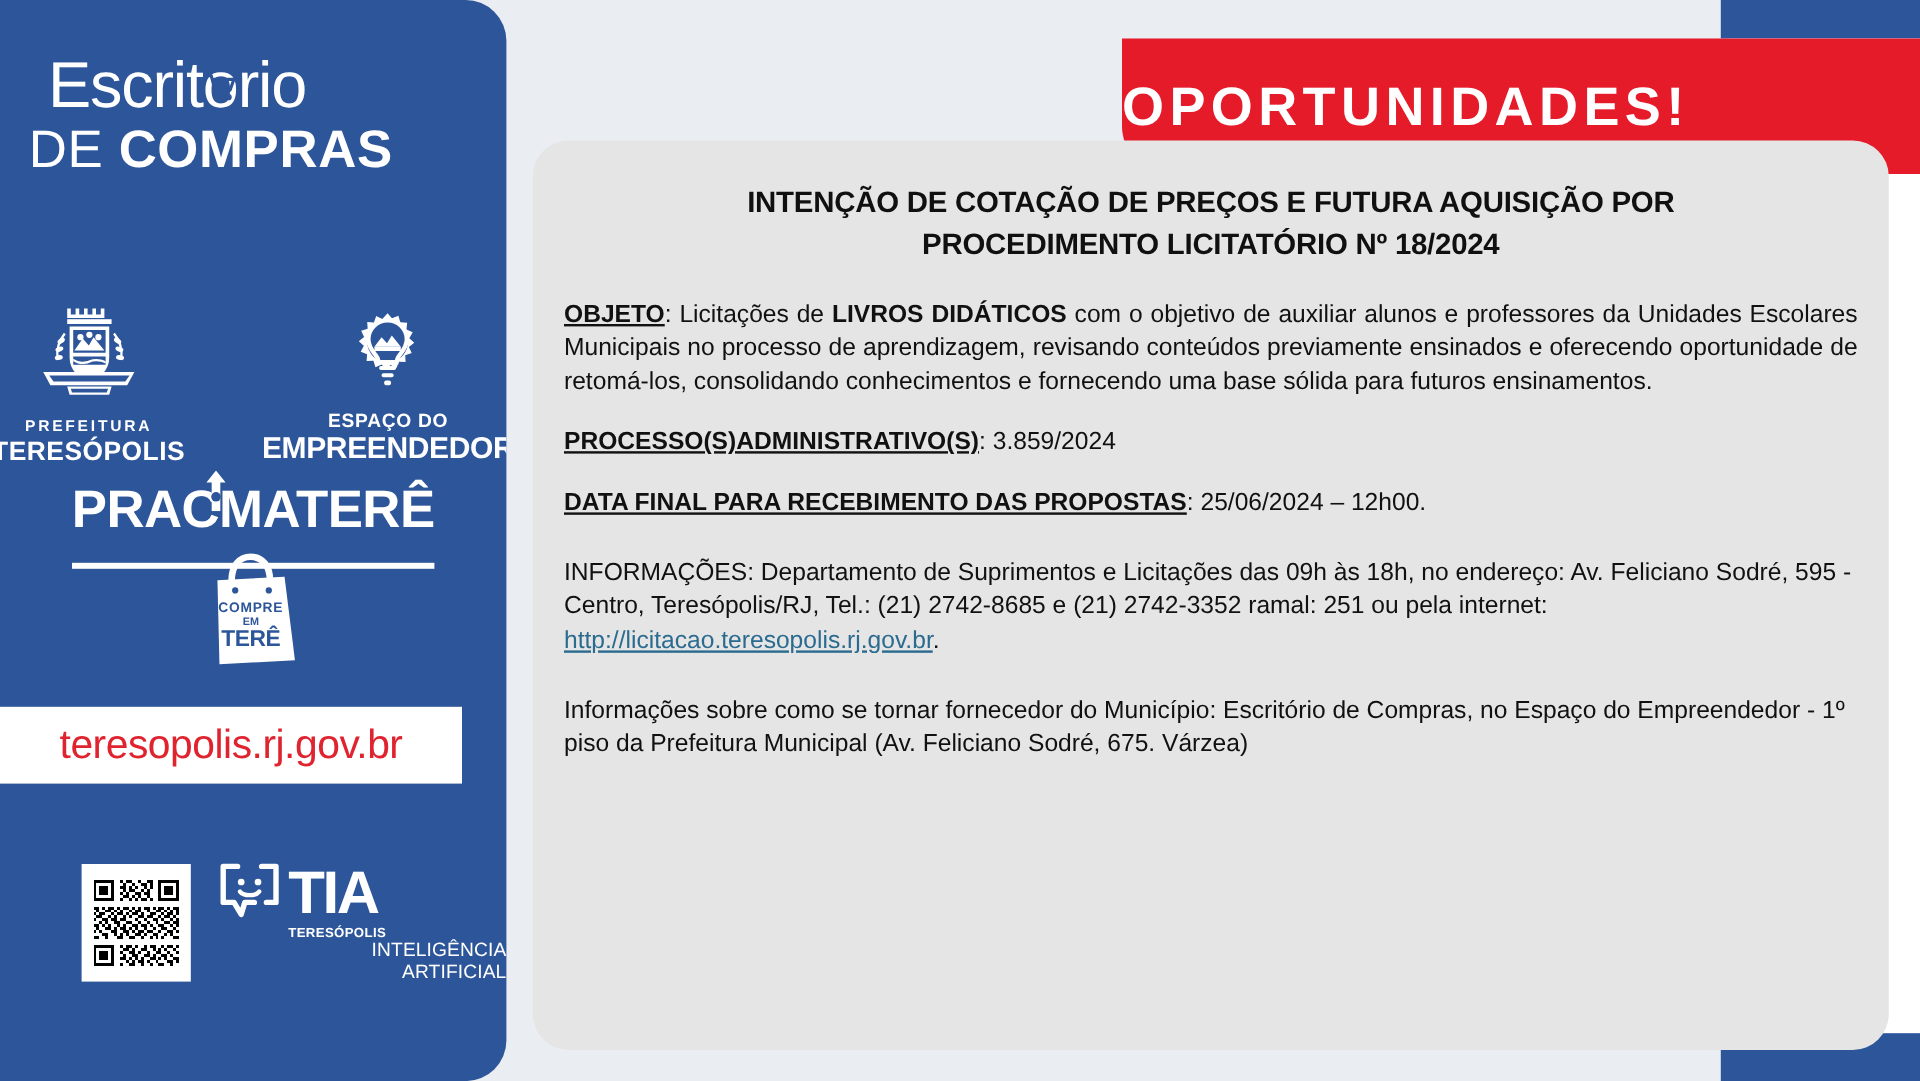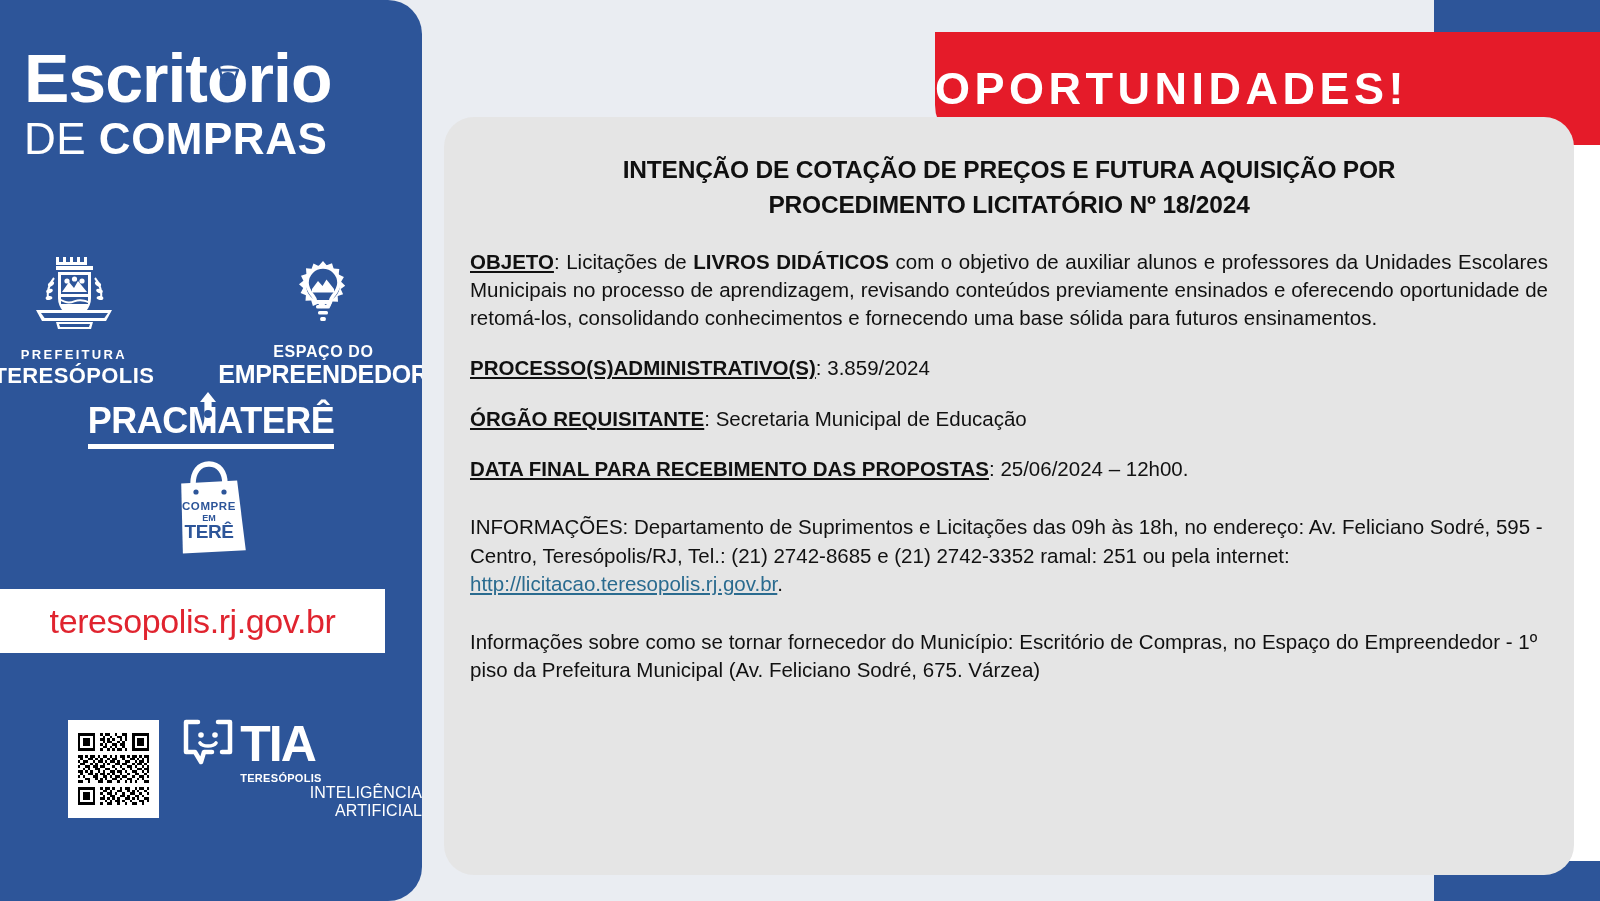--- a/index.html
+++ b/index.html
@@ -65,25 +65,26 @@
   }
 
   
   .brand {
     position: absolute;
     left: 24px; top: 46px;
     width: 376px;
     color: #ffffff;
   }
   .brand-line1 {
-    font-size: 68px;
-    font-weight: 700;
+    font-size: 54px;
+    font-weight: 400;
     letter-spacing: -1px;
     line-height: 0.95;
     white-space: nowrap;
+    margin-left: 16px;
   }
   .brand-cartwrap {
     position: relative;
     display: inline-block;
   }
   .brand-cart {
     position: absolute;
     left: 50%;
     top: 30%;
     transform: translateX(-50%);
@@ -127,25 +128,25 @@
   
   .pracimatere {
     position: absolute;
     left: 0; top: 400px;
     width: 422px;
     text-align: center;
     color: #fff;
   }
   .prac-text {
     display: inline-block;
-    font-size: 36px;
+    font-size: 44px;
     font-weight: 700;
     letter-spacing: -0.5px;
     border-bottom: 5px solid #fff;
-    padding-bottom: 2px;
+    padding-bottom: 19px;
     position: relative;
   }
   .prac-pin {
     position: absolute;
     left: 109px; top: -8px;
     width: 22px; height: 34px;
   }
 
   
   .bag-wrap {
@@ -595,21 +596,20 @@
       <span>INTENÇÃO DE COTAÇÃO DE PREÇOS E FUTURA AQUISIÇÃO POR</span><br>
       <span>PROCEDIMENTO LICITATÓRIO Nº 18/2024</span>
     </h1>
 
     <div class="body-block">
 
       <p class="p justify"><u class="lbl">OBJETO</u><span>: Licitações de </span><b>LIVROS DIDÁTICOS</b><span> com o objetivo de auxiliar alunos e professores da Unidades Escolares Municipais no processo de aprendizagem, revisando conteúdos previamente ensinados e oferecendo oportunidade de retomá-los, consolidando conhecimentos e fornecendo uma base sólida para futuros ensinamentos.</span></p>
 
       <p class="p"><u class="lbl">PROCESSO(S)ADMINISTRATIVO(S)</u><span>: 3.859/2024</span></p>
 
-      <p class="p"><u class="lbl">ÓRGÃO REQUISITANTE</u><span>: Secretaria Municipal de Educação</span></p>
 
       <p class="p gap-lg"><u class="lbl">DATA FINAL PARA RECEBIMENTO DAS PROPOSTAS</u><span>: 25/06/2024 – 12h00.</span></p>
 
       <p class="p gap-lg"><span>INFORMAÇÕES: Departamento de Suprimentos e Licitações das 09h às 18h, no endereço: Av. Feliciano Sodré, 595 - Centro, Teresópolis/RJ, Tel.: (21) 2742-8685 e (21) 2742-3352 ramal: 251 ou pela internet: </span><a class="link" href="#">http://licitacao.teresopolis.rj.gov.br</a><span>.</span></p>
 
       <p class="p">Informações sobre como se tornar fornecedor do Município: Escritório de Compras, no Espaço do Empreendedor - 1º piso da Prefeitura Municipal (Av. Feliciano Sodré, 675. Várzea)</p>
 
     </div>
   </main>
 

